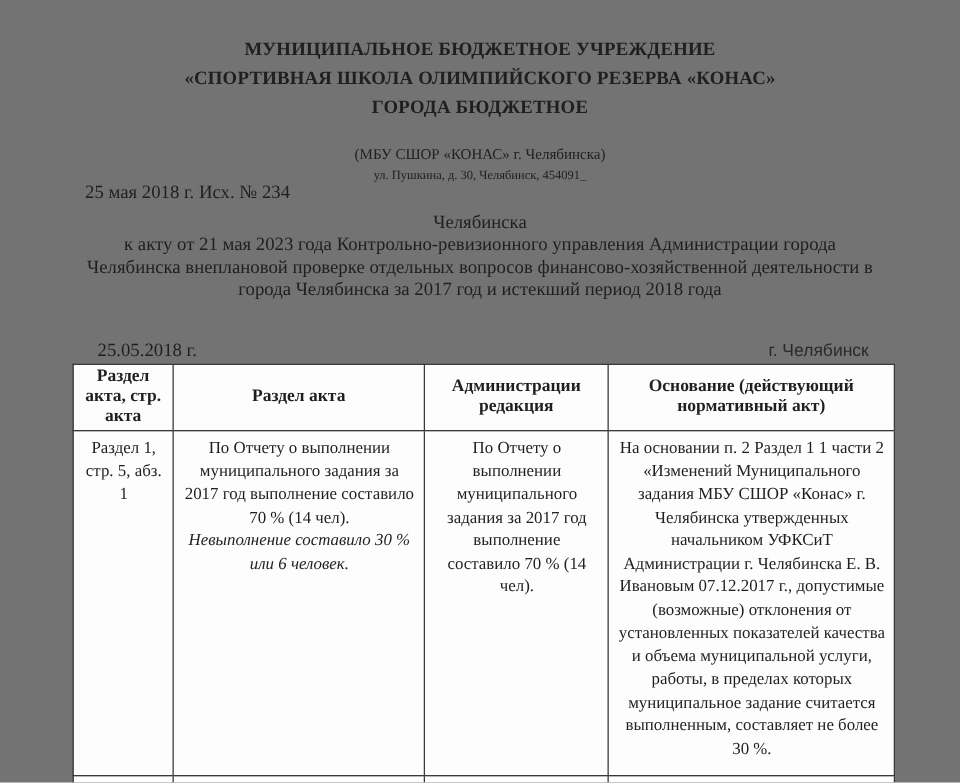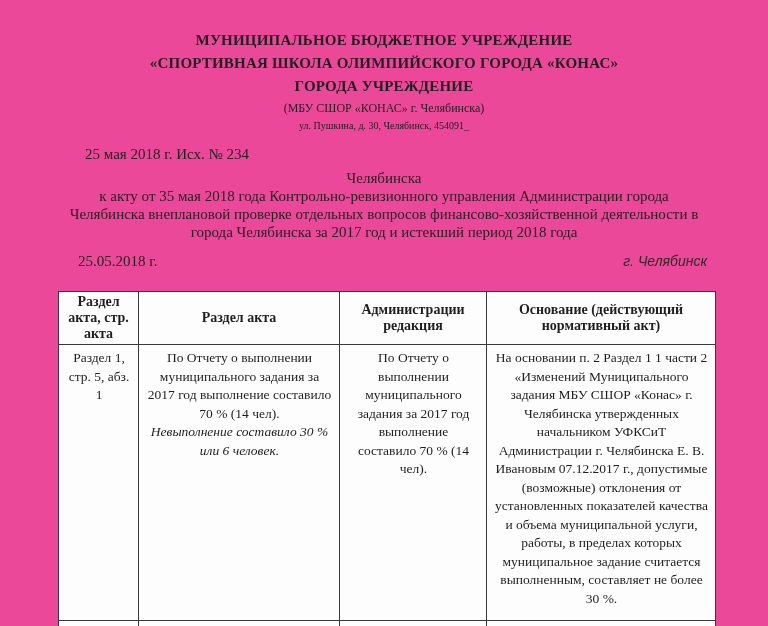--- a/index.html
+++ b/index.html
@@ -1,30 +1,30 @@
 <!DOCTYPE html>
 <html><head>
 <meta charset="utf-8">
 <style>
   * { margin:0; padding:0; box-sizing:border-box; }
   html,body { background:#e9e9e9; }
   .page {
     position:relative; width:768px; height:626px;
-    background:#ec4899; overflow:hidden;
+    background:#737373; overflow:hidden;
     font-family:"Liberation Serif", serif; color:#1f1f1f;
   }
   .org-header { position:absolute; top:29px; left:0; width:100%; text-align:center; }
   .org-line  { font-weight:bold; font-size:15px; line-height:23px; letter-spacing:0.2px; }
-  .org-abbr  { font-size:12px; line-height:16px; margin-top:2px; }
+  .org-abbr  { font-size:12px; line-height:16px; margin-top:17px; }
   .org-address { font-size:10px; line-height:19px; }
-  .ref-line { position:absolute; top:146px; left:68px; font-size:15px;margin-left:17px; }
+  .ref-line { position:absolute; top:146px; left:68px; font-size:15px; }
   .title-block { position:absolute; top:169px; left:40px; width:688px; text-align:center; font-size:15px; line-height:18px; }
-  .date-row { position:absolute; top:253px; left:58px; width:657px; display:flex; justify-content:space-between; align-items:baseline; }
+  .date-row { position:absolute; top:272px; left:58px; width:657px; display:flex; justify-content:space-between; align-items:baseline; }
   .date-left  { margin-left:20px; font-size:15px; }
-  .place-right { margin-right:8px; font-family:"Liberation Sans", sans-serif; font-size:14px; color:#2a2a2a;font-style:italic; }
+  .place-right { margin-right:20px; font-family:"Liberation Sans", sans-serif; font-size:14px; color:#2a2a2a; }
   table.main {
     position:absolute; top:291px; left:58px; width:657px;
     border-collapse:collapse; table-layout:fixed;
   }
   table.main th, table.main td { border:1.5px solid #3a3a3a; background:#fdfdfd; }
   table.main th {
     font-size:14px; font-weight:bold; text-align:center; vertical-align:middle;
     height:51px; padding:2px 4px; line-height:16px;
   }
   table.main td {
@@ -34,31 +34,31 @@
   tr.next-row td { height:40px; }
   .note-italic { font-style:italic; display:block; }
 </style>
 </head>
 <body>
 
 <div class="page">
 
   <div class="org-header">
     <div class="org-line">МУНИЦИПАЛЬНОЕ БЮДЖЕТНОЕ УЧРЕЖДЕНИЕ</div>
-    <div class="org-line">«СПОРТИВНАЯ ШКОЛА ОЛИМПИЙСКОГО ГОРОДА «КОНАС»</div>
-    <div class="org-line">ГОРОДА УЧРЕЖДЕНИЕ</div>
+    <div class="org-line">«СПОРТИВНАЯ ШКОЛА ОЛИМПИЙСКОГО РЕЗЕРВА «КОНАС»</div>
+    <div class="org-line">ГОРОДА БЮДЖЕТНОЕ</div>
     <div class="org-abbr">(МБУ СШОР «КОНАС» г. Челябинска)</div>
     <div class="org-address">ул. Пушкина, д. 30, Челябинск, 454091_</div>
   </div>
 
   <div class="ref-line">25 мая 2018 г. Исх. № 234</div>
 
   <div class="title-block">
     <div>Челябинска</div>
-    <div>к акту от 35 мая 2018 года Контрольно-ревизионного управления Администрации города</div>
+    <div>к акту от 21 мая 2023 года Контрольно-ревизионного управления Администрации города</div>
     <div>Челябинска внеплановой проверке отдельных вопросов финансово-хозяйственной деятельности в</div>
     <div>города Челябинска за 2017 год и истекший период 2018 года</div>
   </div>
 
   <div class="date-row">
     <span class="date-left">25.05.2018 г.</span>
     <span class="place-right">г. Челябинск</span>
   </div>
 
   <table class="main">

